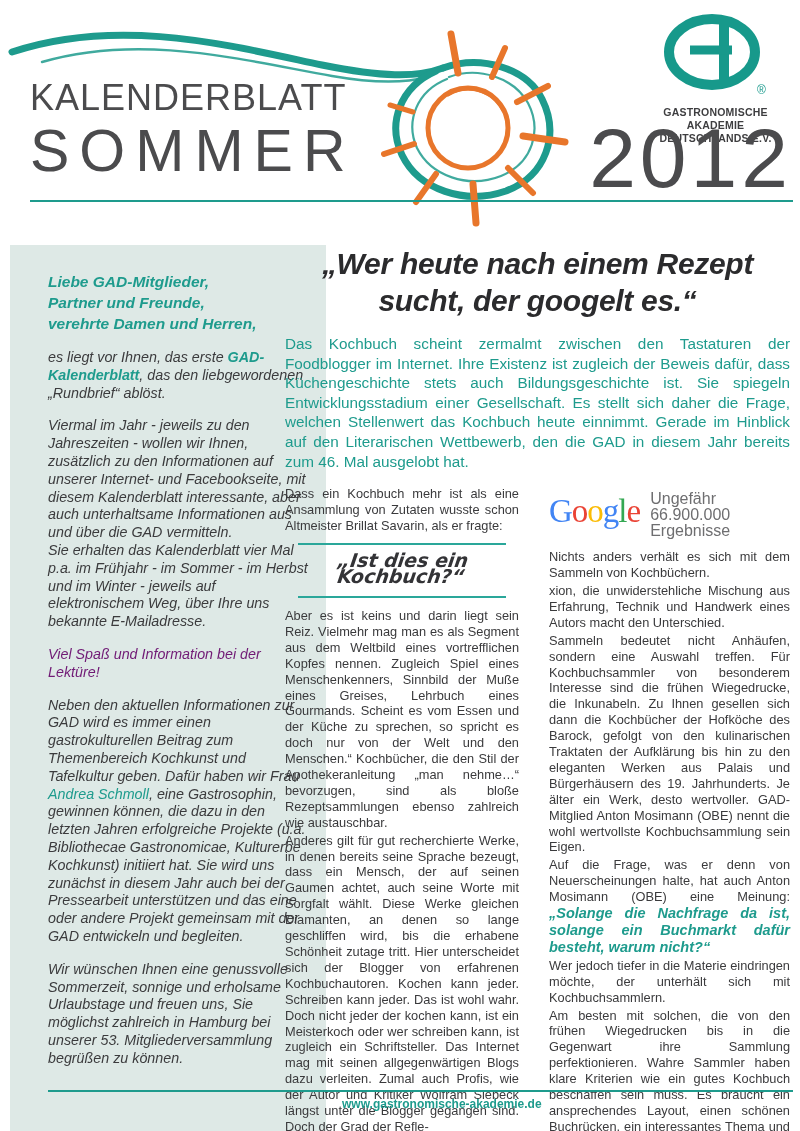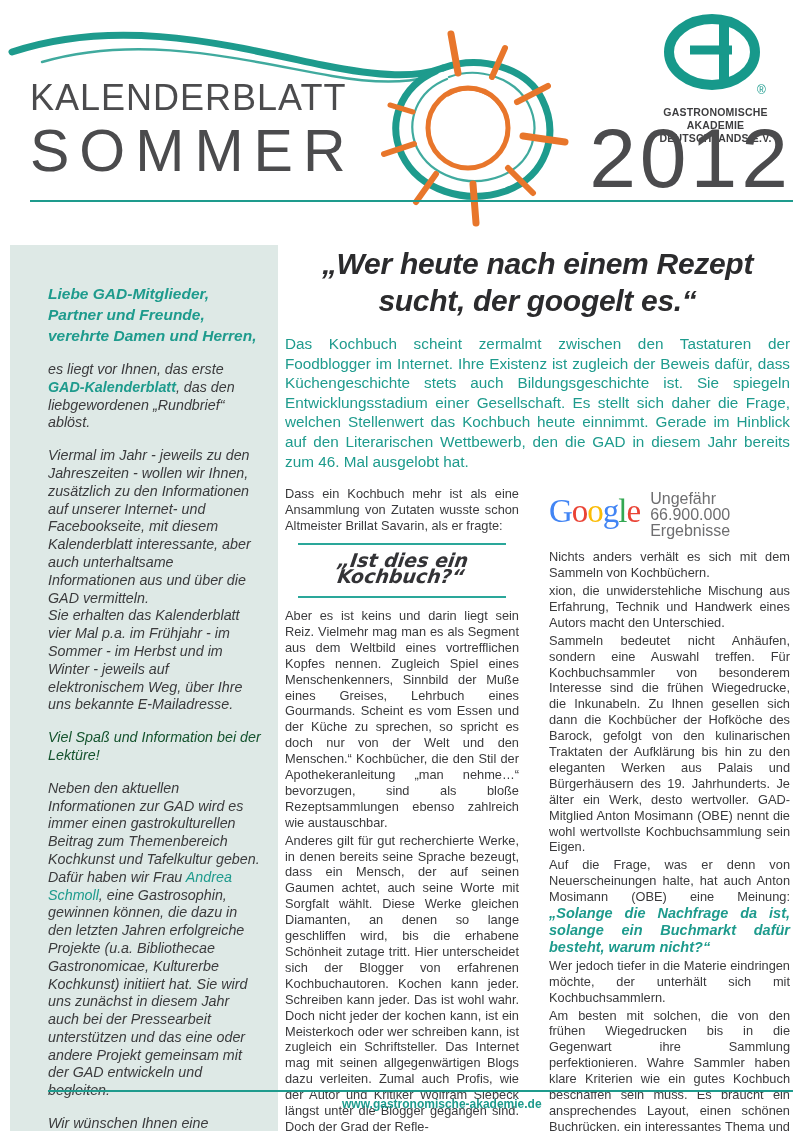--- a/index.html
+++ b/index.html
@@ -10,29 +10,29 @@
   .swoosh{position:absolute;left:0;top:0;pointer-events:none;}
   .title-block{position:absolute;left:30px;top:78px;color:#4b4b4d;}
   .title-line1{font-size:36px;letter-spacing:1px;font-weight:400;line-height:40px;}
   .title-line2{font-size:59px;letter-spacing:10px;font-weight:400;line-height:62px;margin-top:2px;}
   .gad-logo{position:absolute;left:638px;top:14px;width:155px;text-align:center;}
   .gad-org{font-size:10.5px;font-weight:bold;color:#3e3e40;line-height:13px;letter-spacing:0.2px;margin-top:4px;}
   .year{position:absolute;right:8px;top:110px;font-size:84px;color:#4b4b4d;letter-spacing:4px;font-weight:400;}
   .header-rule{position:absolute;left:30px;top:200px;width:763px;height:2px;background:#1e9b8d;}
 
   
-  .sidebar{position:absolute;left:10px;top:245px;width:268px;height:886px;background:#dee9e6;
-           box-sizing:border-box;padding:38px 16px 0 38px;
+  .sidebar{position:absolute;left:10px;top:245px;width:316px;height:886px;background:#dee9e6;
+           box-sizing:border-box;padding:26px 16px 0 38px;
            font-style:italic;font-size:14.3px;line-height:17.8px;color:#3b3b3d;}
   .greeting{color:#1e9b8d;font-weight:bold;font-size:15.5px;line-height:21px;white-space:pre-line;margin:0 0 16px 0;}
   .sidebar p{margin:0 0 15px 0;}
   .sidebar p.tight{margin:0;}
   .teal-b{color:#1e9b8d;font-weight:bold;}
   .teal-t{color:#1e9b8d;}
-  .fun{color:#14532d;margin:0 0 15px 0;}
+  .fun{color:#701a75;margin:0 0 15px 0;}
 
   
   .main{position:absolute;left:285px;top:238px;width:505px;}
   .headline{width:478px;margin:7px auto;text-align:center;font-weight:bold;font-style:italic;
             font-size:30px;line-height:37px;color:#2b2b2d;letter-spacing:-0.3px;}
   .intro{margin-top:15px;text-align:justify;color:#1e9b8d;font-size:15.3px;line-height:19.6px;font-weight:500;}
   .columns{display:flex;gap:30px;margin-top:13px;}
   .col1{width:234px;}
   .col2{flex:1;}
   .bodytext{font-size:12.8px;line-height:15.9px;text-align:justify;color:#3a3a3c;}

